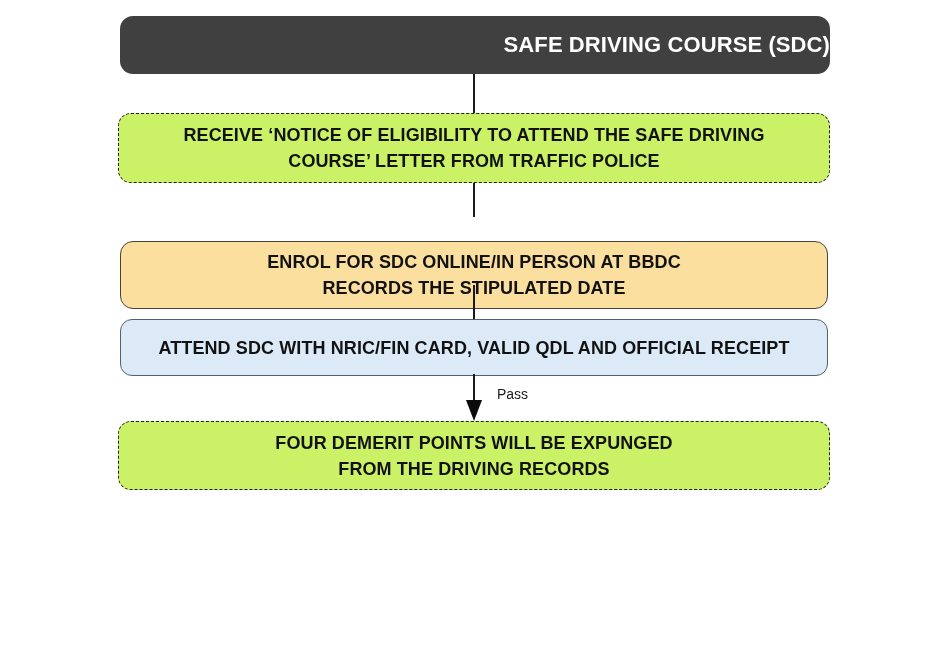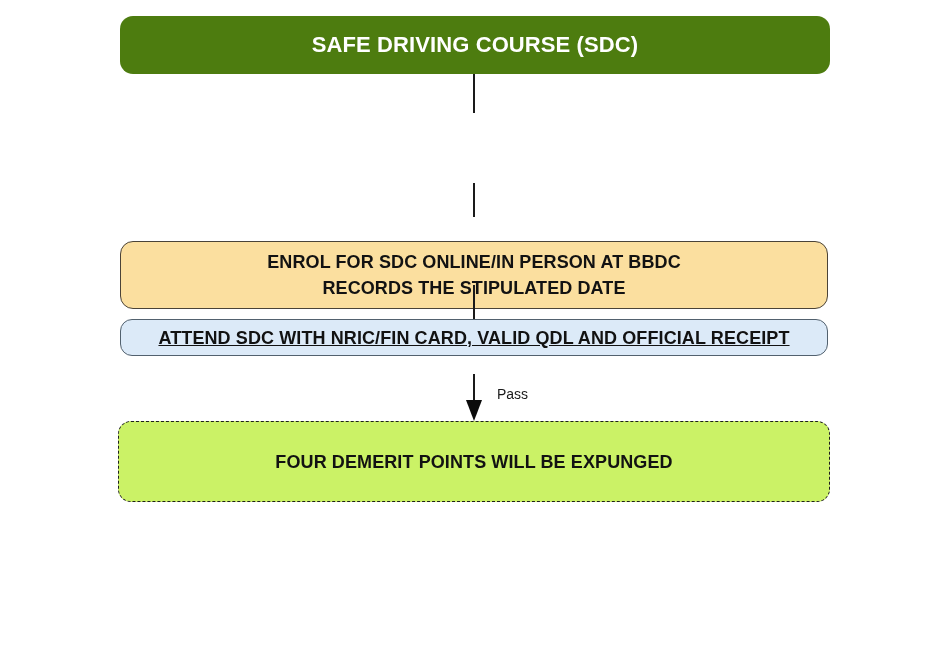--- a/index.html
+++ b/index.html
@@ -27,52 +27,52 @@
     color: #121212;
     font-size: 18px;
     line-height: 26px;
     letter-spacing: 0.1px;
   }
   .node .line { white-space: nowrap; }
 
   .title-box {
     left: 120px; top: 16px;
     width: 710px; height: 58px;
-    background: #4d7c0f;
+    background: #404040;
     color: #ffffff;
     border-radius: 13px;
     font-size: 22px;
+    align-items: flex-end;
   }
 
   .n-green1 {
     left: 118px; top: 113px;
     width: 712px; height: 70px;
     background: #cbf266;
     border: 1.5px dashed #1f1f1f;
     border-radius: 13px;
   }
   .n-orange {
     left: 120px; top: 217px;
     width: 708px; height: 68px;
     background: #fbdf9f;
     border: 1.5px solid #4a4338;
     border-radius: 13px;
     margin-top: 24px;
   }
   .n-blue {
     left: 120px; top: 319px;
-    width: 708px; height: 37px;
+    width: 708px; height: 57px;
     background: #dceaf8;
     border: 1px solid #52616e;
     border-radius: 12px;
-    text-decoration: underline;
   }
   .n-green2 {
     left: 118px; top: 421px;
-    width: 712px; height: 81px;
+    width: 712px; height: 69px;
     background: #cbf266;
     border: 1.5px dashed #1f1f1f;
     border-radius: 13px;
   }
 
   .connector {
     position: absolute;
     left: 473px;
     width: 1.6px;
     background: #1a1a1a;
@@ -102,35 +102,40 @@
 <body>
 
 <div class="canvas">
 
   <div class="node title-box">
     <span class="line">SAFE DRIVING COURSE (SDC)</span>
   </div>
 
   <div class="connector c1"></div>
 
+  <div class="node n-green1">
+    <div class="line">RECEIVE ‘NOTICE OF ELIGIBILITY TO ATTEND THE SAFE DRIVING</div>
+    <div class="line">COURSE’ LETTER FROM TRAFFIC POLICE</div>
+  </div>
 
   <div class="connector c2"></div>
 
   <div class="node n-orange">
     <div class="line">ENROL FOR SDC ONLINE/IN PERSON AT BBDC</div>
     <div class="line">RECORDS THE STIPULATED DATE</div>
   </div>
 
   <div class="connector c3"></div>
 
   <div class="node n-blue">
     <div class="line">ATTEND SDC WITH NRIC/FIN CARD, VALID QDL AND OFFICIAL RECEIPT</div>
   </div>
 
   <div class="connector c4"></div>
   <div class="arrowhead"></div>
   <div class="pass-label">Pass</div>
 
   <div class="node n-green2">
     <div class="line">FOUR DEMERIT POINTS WILL BE EXPUNGED</div>
+    <div class="line">FROM THE DRIVING RECORDS</div>
   </div>
 
 </div>
 
 </body></html>

